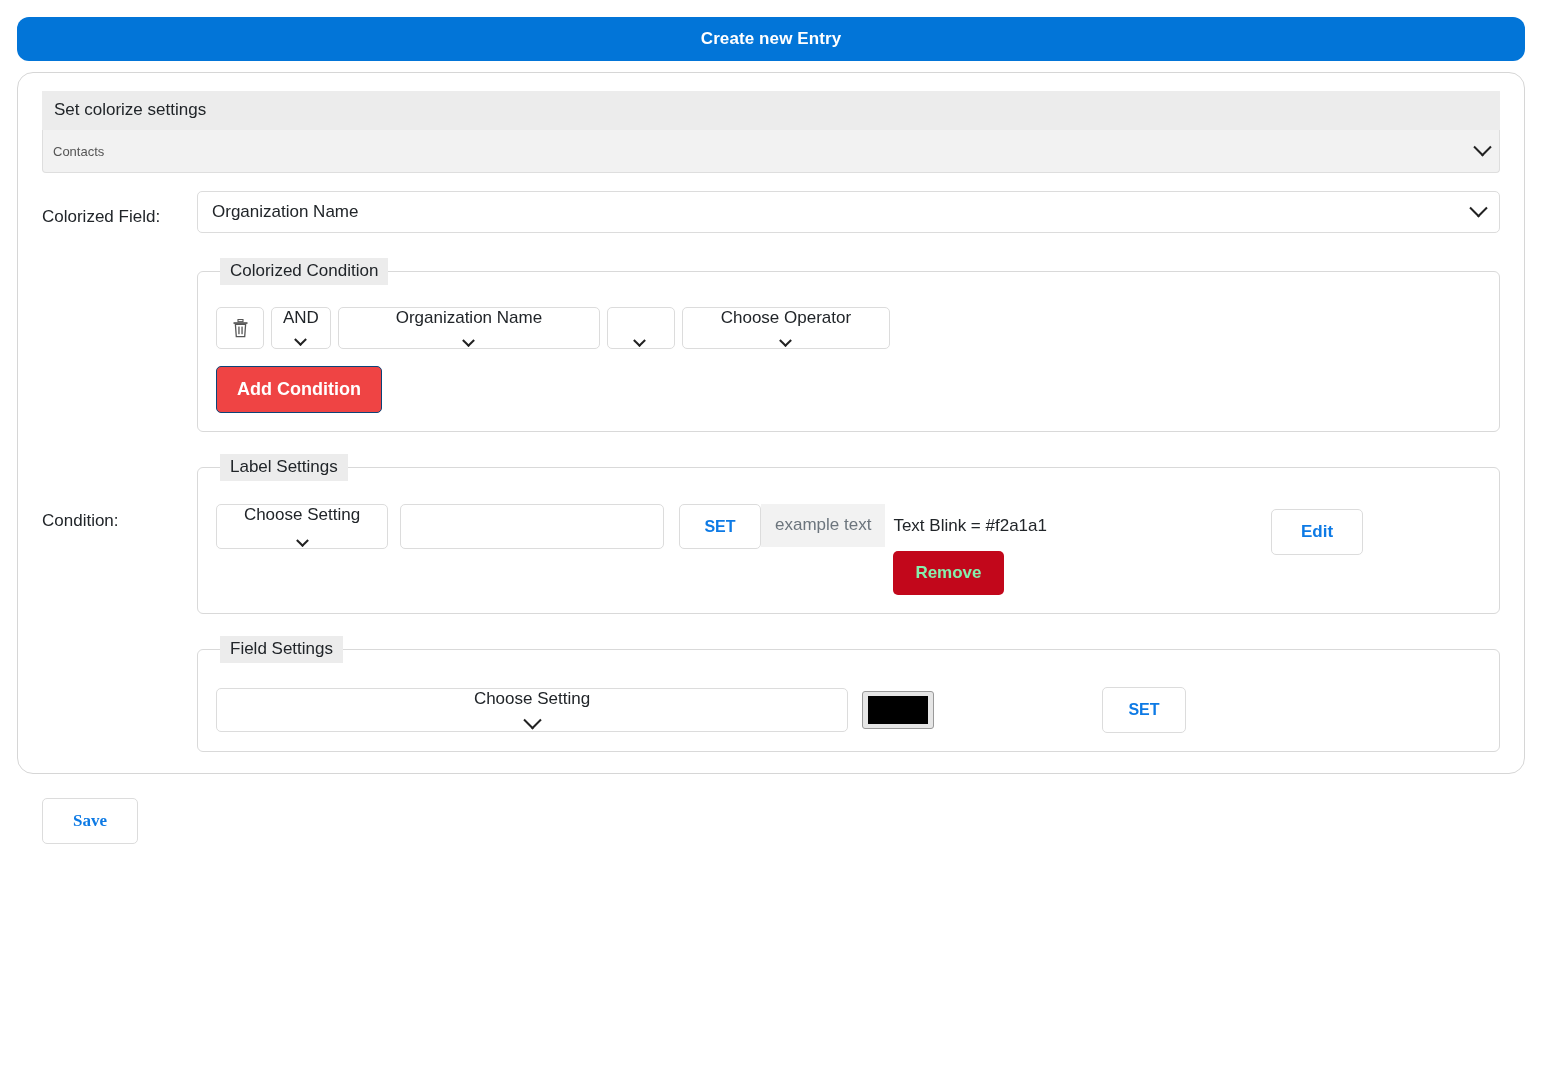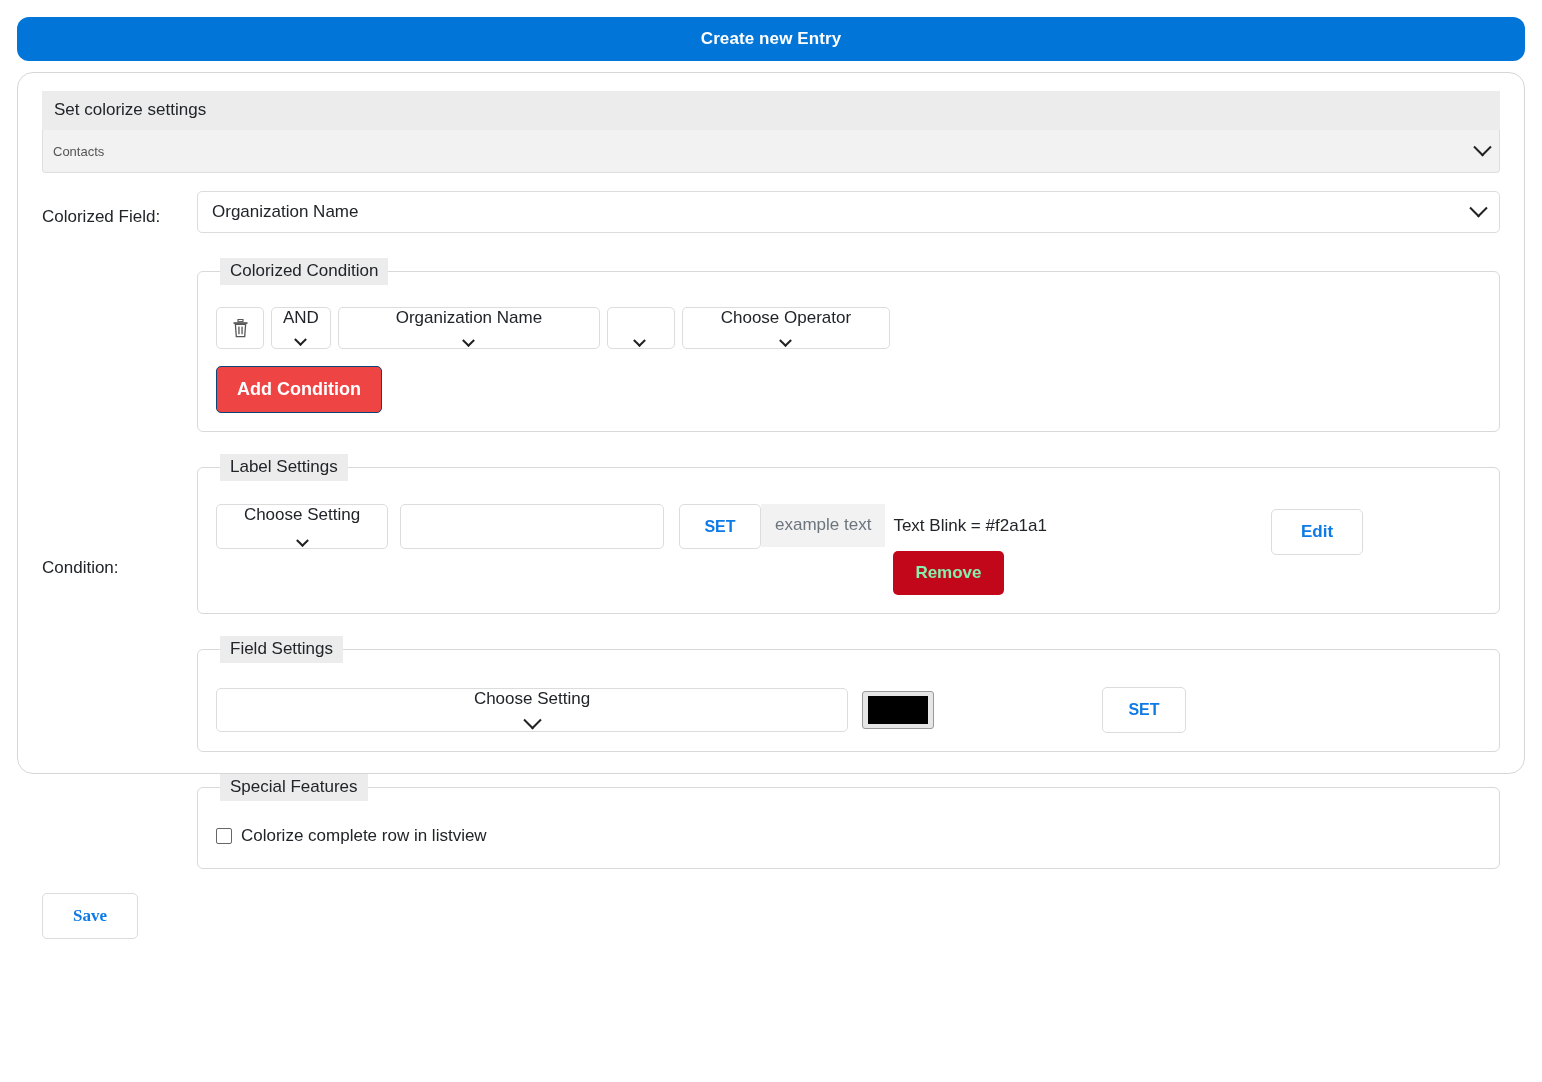--- a/index.html
+++ b/index.html
@@ -435,27 +435,19 @@
           <div class="color-swatch">
             <div style="background: rgb(0, 0, 0);"></div>
           </div>
 
           <button class="btn-set2">SET</button>
         </div>
       </fieldset>
 
       <div class="spacer-20"></div>
 
-      <fieldset class="box">
-        <legend>Special Features</legend>
-
-        <div class="chk-line">
-          <div class="chk"></div>
-          <span class="chk-label">Colorize complete row in listview</span>
-        </div>
-      </fieldset>
 
     </div>
   </div>
 
   <button class="btn-save">Save</button>
 
 </div>
 
 </body></html>

